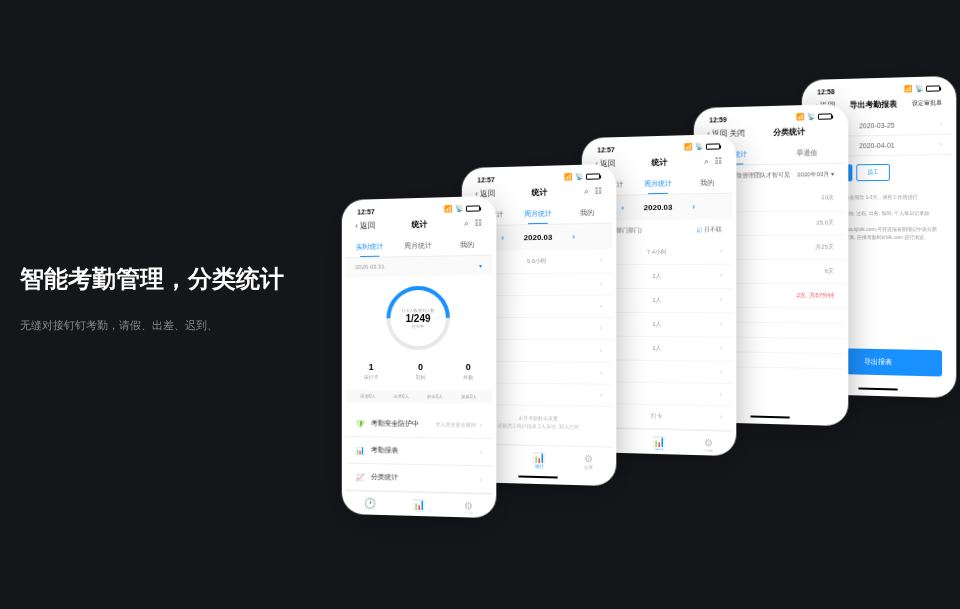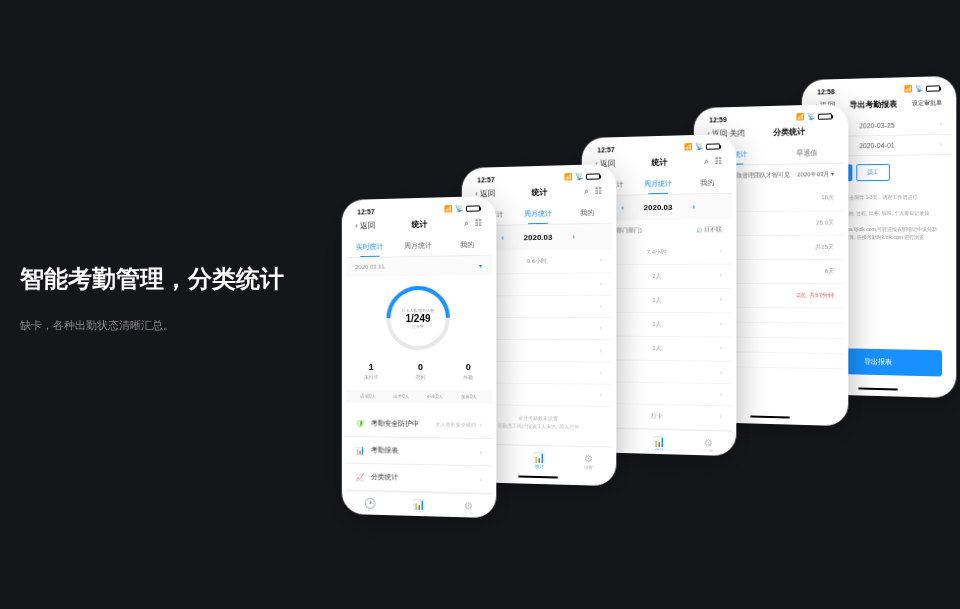--- a/index.html
+++ b/index.html
@@ -72,21 +72,21 @@
     .p4 { left: 392px; top: 56px; transform: perspective(800px) rotateY(-8deg); z-index: 3; height: 318px; }
     .p5 { left: 500px; top: 28px; transform: perspective(800px) rotateY(-8deg); z-index: 2; height: 318px; }
     .spacer { flex: 1; }
   </style>
 </head>
 <body>
 
 <div class="content-left">
   <div class="headline">智能考勤管理，分类统计</div>
   <div class="subtext">
-    <div>缺卡，各种出勤状态清晰汇总。</div>
+    <div>无缝对接钉钉考勤，请假、出差、迟到、</div>
   </div>
 </div>
 
 <div class="phones">
 
   <div class="phone p1">
     <div class="phone-inner">
       <div class="status-bar">
         <span>12:57</span>
         <div class="status-right">

